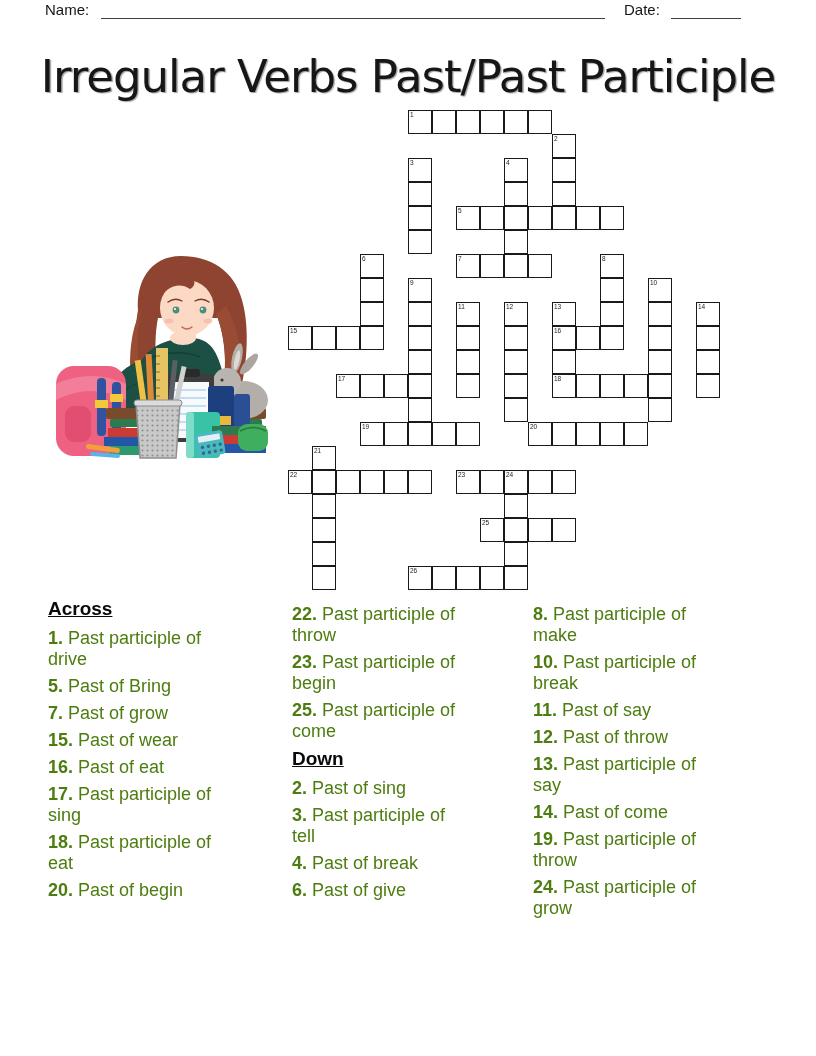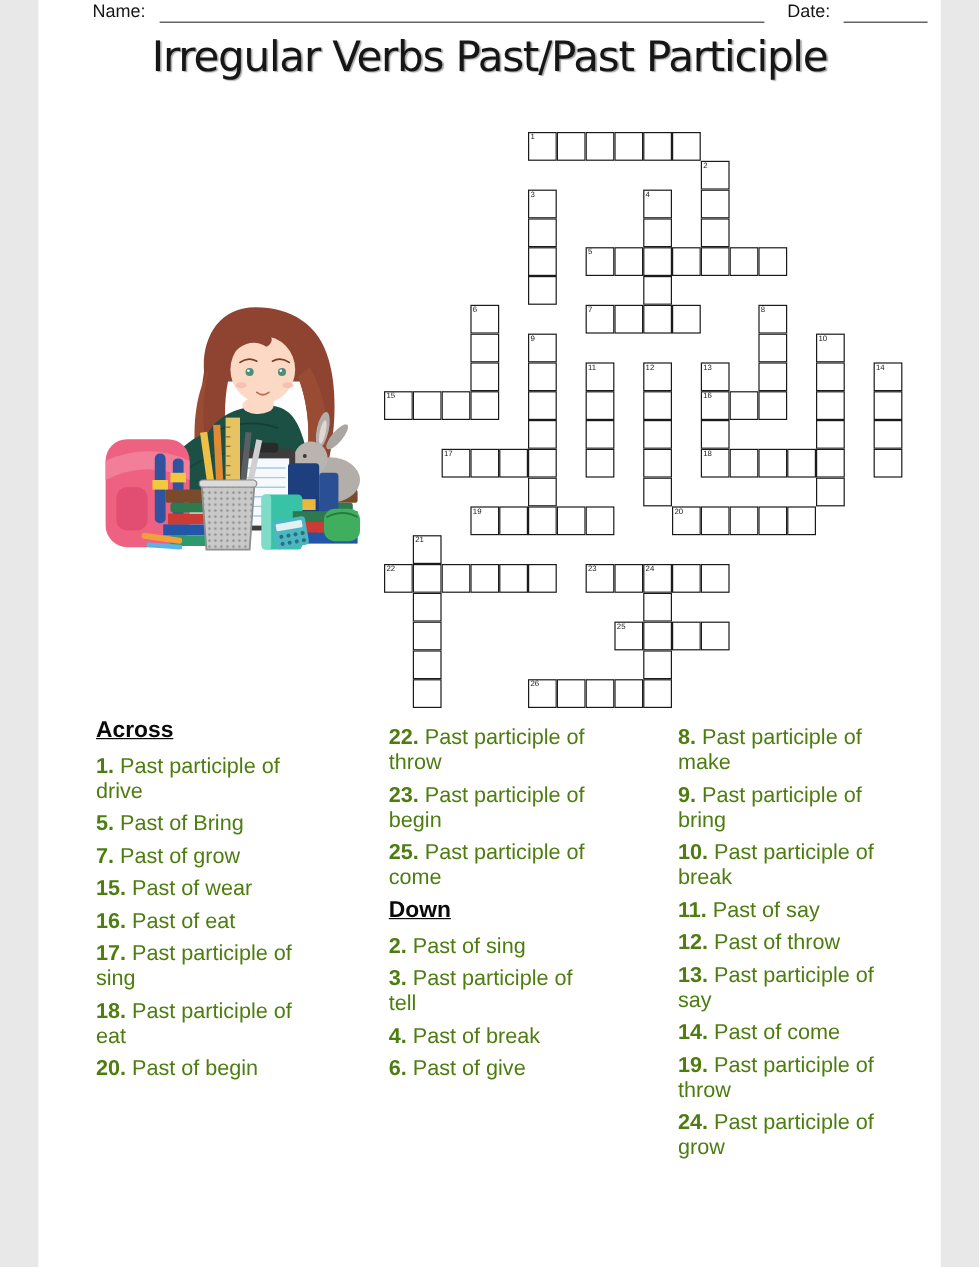--- a/index.html
+++ b/index.html
@@ -1,30 +1,30 @@
 <!DOCTYPE html>
 <html><head>
 <meta charset="utf-8">
 <style>
   * { margin:0; padding:0; box-sizing:border-box; }
   body { background:#e8e8e8; font-family:"Liberation Sans", sans-serif; }
-  .page { position:relative; width:752px; height:1056px; background:#ffffff; margin:0 auto;
+  .page { position:relative; width:816px; height:1056px; background:#ffffff; margin:0 auto;
           overflow:hidden; color:#000; }
 
   
   .hdr-label { position:absolute; font-size:15px; color:#151515; }
   #name-label { left:45px; top:1px; }
   #date-label { left:624px; top:1px; }
   .hdr-line { position:absolute; height:0; border-bottom:1.3px solid #3f3f3f; }
   #name-line { left:101px; top:18px; width:504px; }
   #date-line { left:671px; top:18px; width:70px; }
 
   
-  .title { position:absolute; top:28px; left:0; width:100%; text-align:center;
-           font-family:"DejaVu Sans", sans-serif; font-size:35px; letter-spacing:-1px;
+  .title { position:absolute; top:50px; left:0; width:100%; text-align:center;
+           font-family:"DejaVu Sans", sans-serif; font-size:45px; letter-spacing:-1px;
            color:#161616; text-shadow:1.3px 1.3px 1px rgba(90,90,90,.55); white-space:nowrap; }
 
   
   .grid { position:absolute; left:288px; top:110px; width:434px; height:482px; }
   .cw-cell { position:absolute; width:24px; height:24px; background:#fff;
              border:1.2px solid #1a1a1a; }
   .cw-num { position:absolute; top:0; left:1px; font-size:6.5px; line-height:8px;
             color:#222; font-family:"Liberation Sans", sans-serif; }
 
   
@@ -375,21 +375,20 @@
       <div class="clue"><b>23.</b> Past participle of begin</div>
       <div class="clue"><b>25.</b> Past participle of come</div>
       <div class="clue-header">Down</div>
       <div class="clue"><b>2.</b> Past of sing</div>
       <div class="clue"><b>3.</b> Past participle of tell</div>
       <div class="clue"><b>4.</b> Past of break</div>
       <div class="clue"><b>6.</b> Past of give</div>
     </div>
   <div class="clue-col" id="clue-col-3">
       <div class="clue"><b>8.</b> Past participle of make</div>
-      <div class="clue"><b>9.</b> Past participle of bring</div>
       <div class="clue"><b>10.</b> Past participle of break</div>
       <div class="clue"><b>11.</b> Past of say</div>
       <div class="clue"><b>12.</b> Past of throw</div>
       <div class="clue"><b>13.</b> Past participle of say</div>
       <div class="clue"><b>14.</b> Past of come</div>
       <div class="clue"><b>19.</b> Past participle of throw</div>
       <div class="clue"><b>24.</b> Past participle of grow</div>
     </div>
 
 </div>

